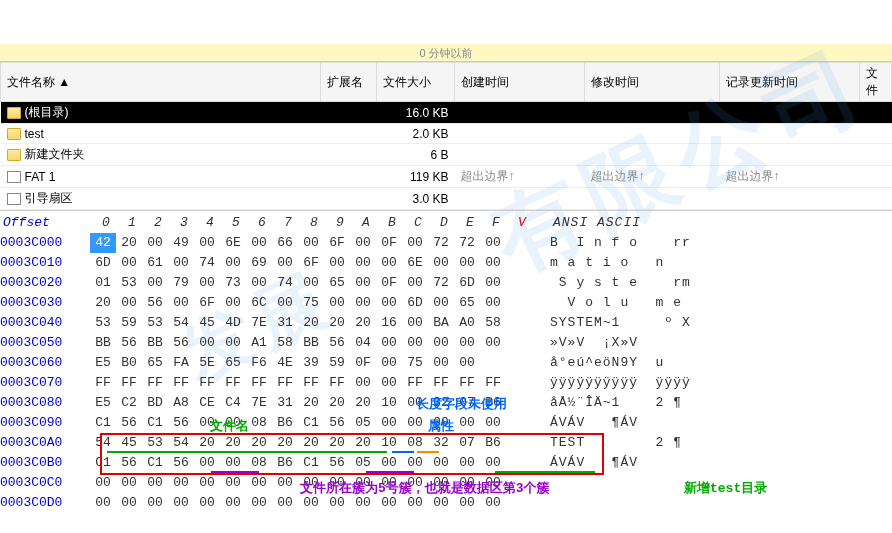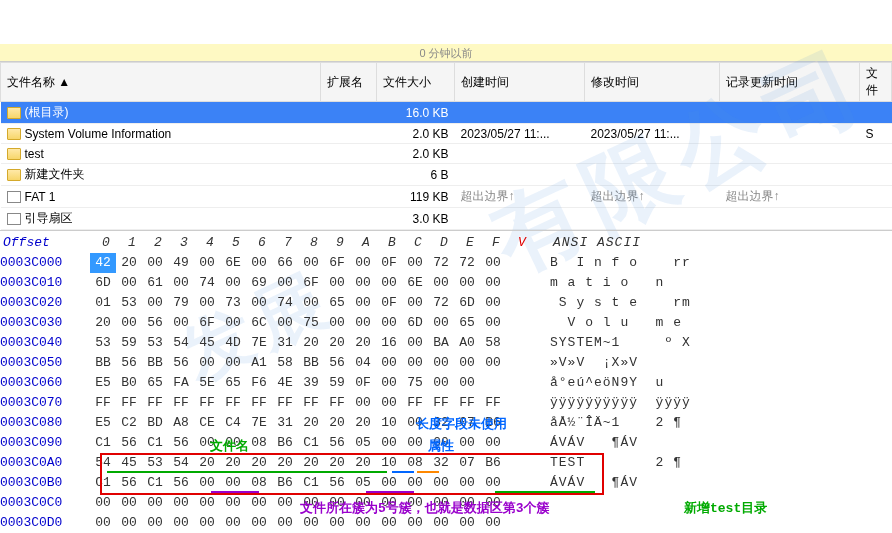--- a/index.html
+++ b/index.html
@@ -1,21 +1,21 @@
 <!DOCTYPE html>
 <html><head>
 <meta charset="utf-8">
 <style>
 * { box-sizing: border-box; margin: 0; padding: 0; }
 body { font-family: "Microsoft YaHei", Tahoma, Arial, sans-serif; font-size: 12px; background: #fff; width: 892px; height: 533px; overflow: hidden; position: relative; }
 .topbar { height: 18px; border-bottom: 1px solid #ccc; background: #fef9c3; text-align: center; font-size: 11px; color: #888; line-height: 18px; margin-top: 44px; }
 .filetable { border-collapse: collapse; width: 100%; table-layout: fixed; }
 .filetable th { background: #f5f5f5; border: 1px solid #ddd; text-align: left; padding: 2px 6px; font-weight: normal; font-size: 12px; height: 22px; }
 .filetable td { border-bottom: 1px solid #eee; padding: 2px 6px; height: 20px; white-space: nowrap; overflow: hidden; }
-.filetable tr.selected td { background: #3b82f6; color: #fff; }
+.filetable tr.selected td { background: #000000; color: #fff; }
 .filetable td.right { text-align: right; }
 .icon { display: inline-block; width: 14px; height: 12px; margin-right: 4px; vertical-align: middle; }
 .icon-folder { background: linear-gradient(#ffe9a8,#f7d66b); border: 1px solid #d4a92b; border-radius: 1px; }
 .icon-file { background: #fff; border: 1px solid #888; }
 .gray { color: #888; }
 .hexpane { font-family: Consolas, "Courier New", monospace; font-size: 13px; position: relative; border-top: 1px solid #ccc; padding-top: 2px; }
 .hexheader { white-space: pre; color: #0000cc; padding-left: 3px; height: 20px; line-height: 20px; font-style: italic; }
 .hexheader .ascii { color: #333; }
 .hexrow { white-space: pre; height: 20px; line-height: 20px; }
 .offset { color: #0000cc; display: inline-block; width: 90px; }
@@ -60,29 +60,20 @@
 </thead>
 <tbody id="file-rows">
       <tr class="selected">
         <td><span class="icon icon-folder"></span><span>(根目录)</span></td>
         <td></td>
         <td class="right">16.0 KB</td>
         <td class=""></td>
         <td class=""></td>
         <td class=""></td>
         <td></td>
-      </tr>
-      <tr>
-        <td><span class="icon icon-folder"></span><span>System Volume Information</span></td>
-        <td></td>
-        <td class="right">2.0 KB</td>
-        <td class="">2023/05/27  11:...</td>
-        <td class="">2023/05/27  11:...</td>
-        <td class=""></td>
-        <td>S</td>
       </tr>
       <tr>
         <td><span class="icon icon-folder"></span><span>test</span></td>
         <td></td>
         <td class="right">2.0 KB</td>
         <td class=""></td>
         <td class=""></td>
         <td class=""></td>
         <td></td>
       </tr>

